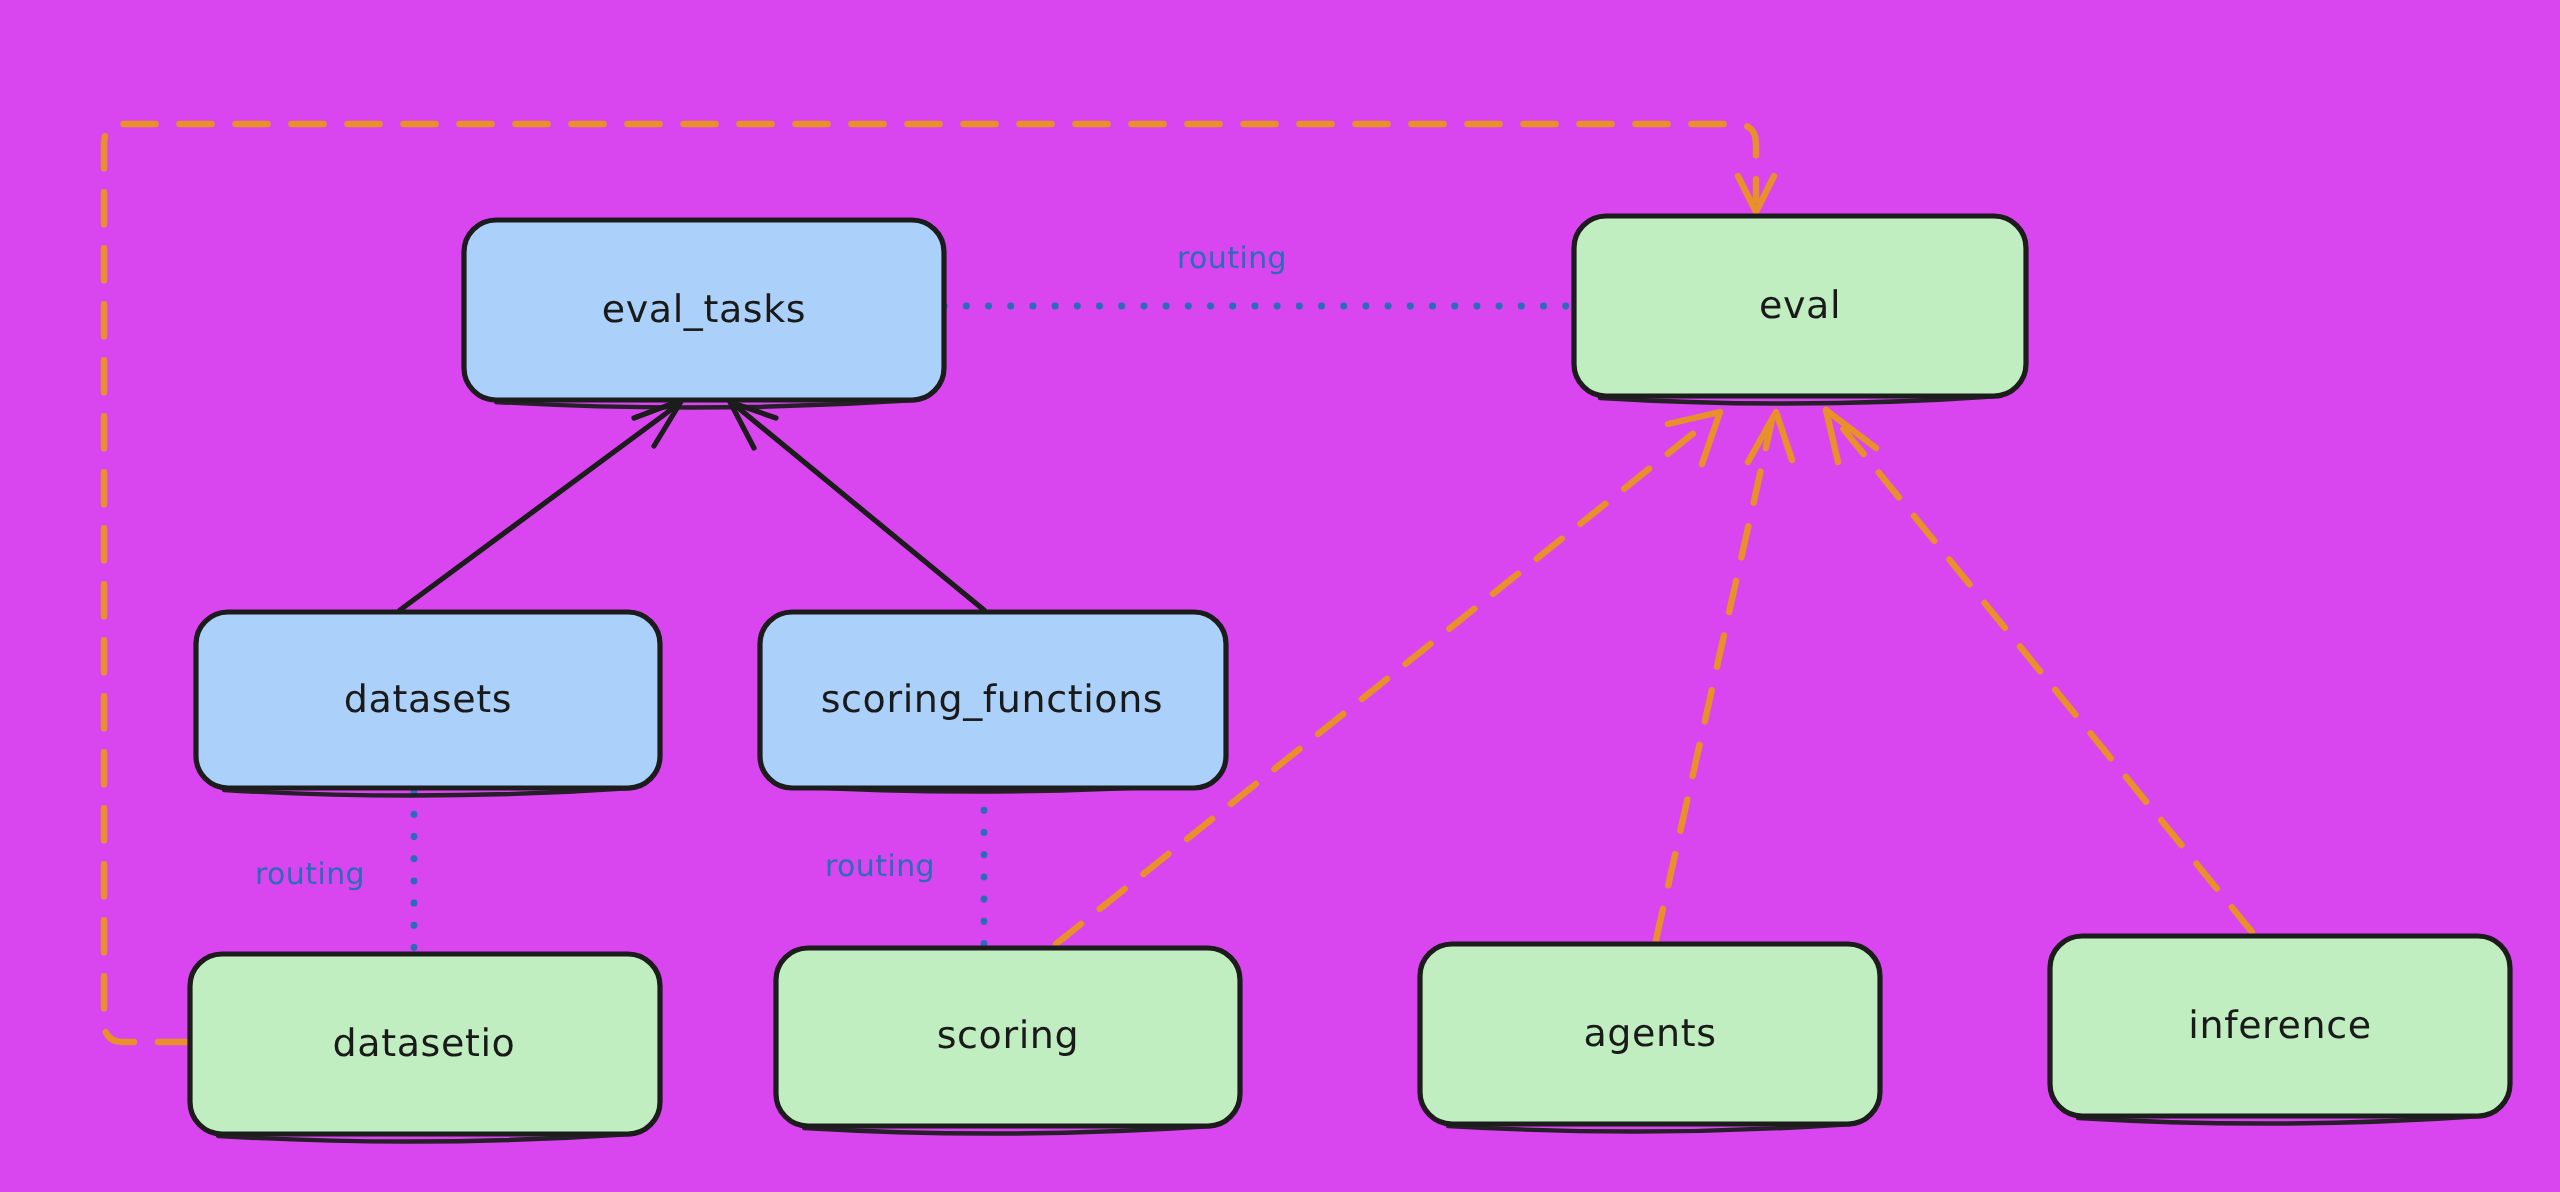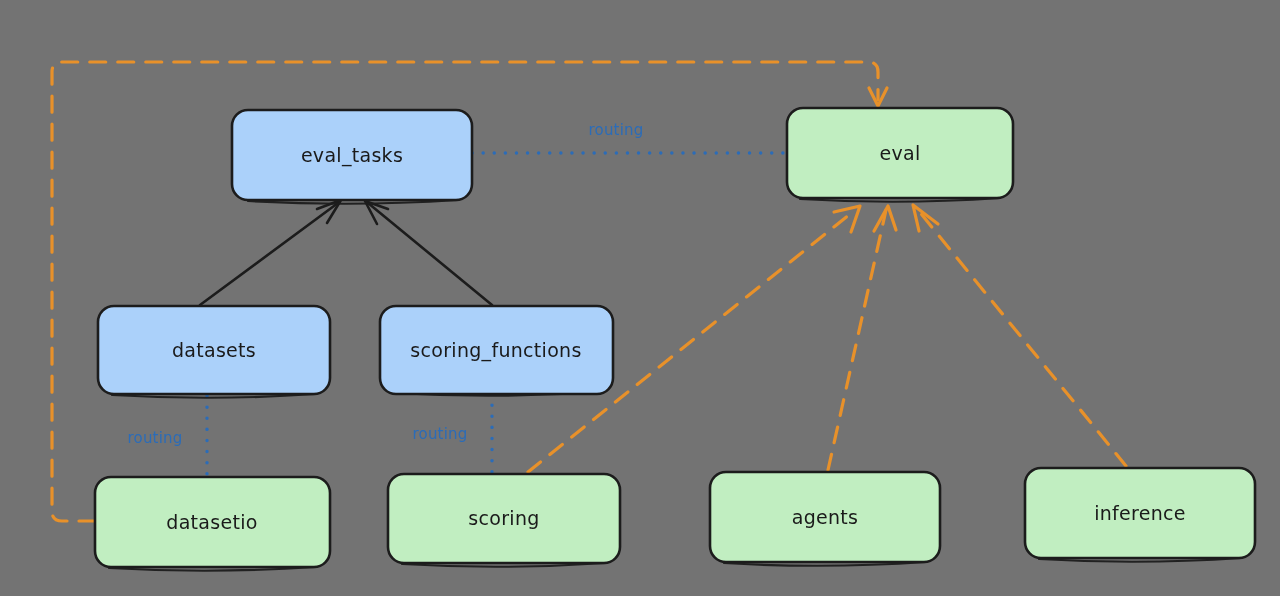--- a/index.html
+++ b/index.html
@@ -87,21 +87,21 @@
     fill: none;
     stroke: #e8912a;
     stroke-width: 3.2;
     stroke-linecap: round;
     stroke-linejoin: round;
   }
 </style>
 </head>
 <body>
 
-<div id="diagram-root" style="background: #737373;">
+<div id="diagram-root" style="background: #d946ef;">
   <svg id="diagram-svg" viewBox="0 0 1280 596" xmlns="http://www.w3.org/2000/svg">
 
     <g>
       <path class="dashed-edge" d="M 95 521 L 62 521 Q 52 521 52 511 L 52 72 Q 52 62 62 62 L 868 62 Q 878 62 878 72 L 878 100"></path>
       <path class="arrow-head-orange" d="M 869 88 L 878 106 L 887 88"></path>
     </g>
 
     <g>
       <path class="dashed-edge" d="M 528 472 L 855 210"></path>
       <path class="arrow-head-orange" d="M 851 232 L 860 206 L 834 212"></path>

